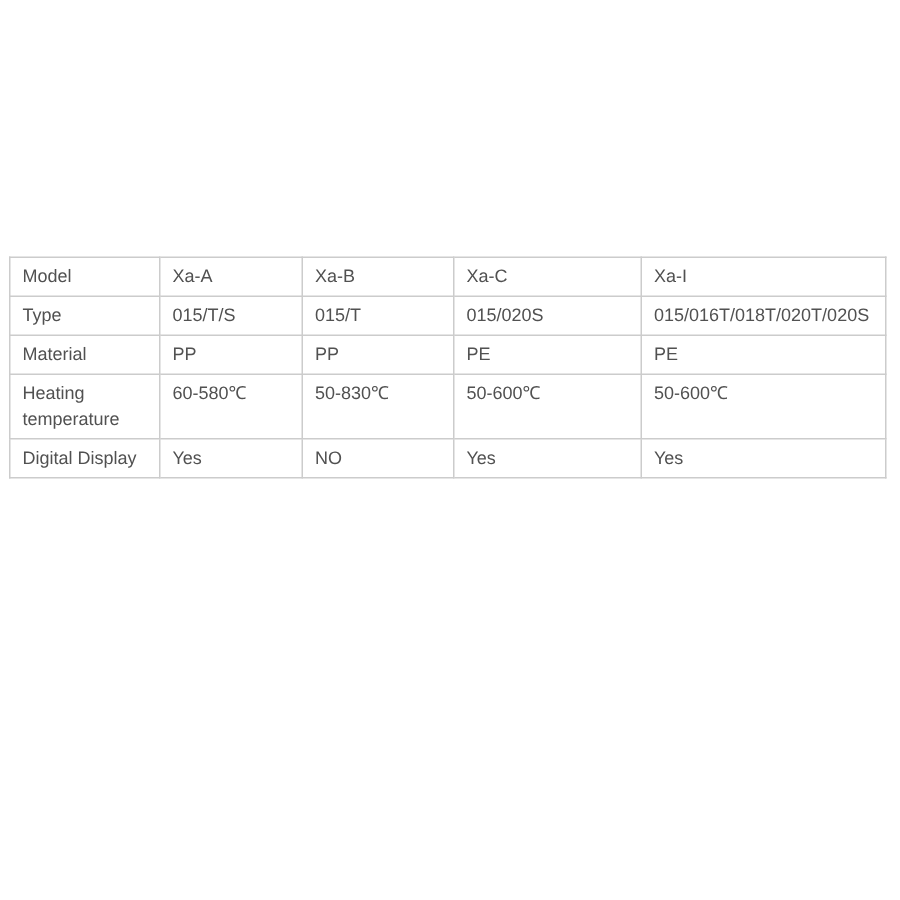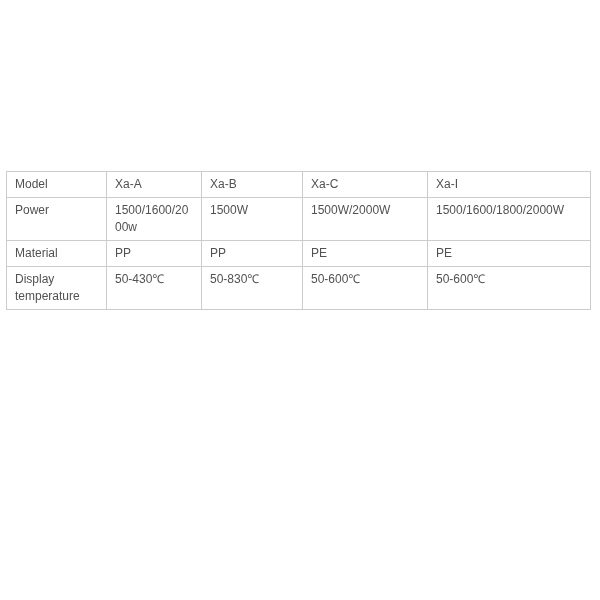--- a/index.html
+++ b/index.html
@@ -57,42 +57,49 @@
     </colgroup>
     <tbody>
   <tr>
     <td>Model</td>
     <td>Xa-A</td>
     <td>Xa-B</td>
     <td>Xa-C</td>
     <td>Xa-I</td>
   </tr>
 
+  <tr>
+    <td>Type</td>
+    <td>015/T/S</td>
+    <td>015/T</td>
+    <td>015/020S</td>
+    <td>015/016T/018T/020T/020S</td>
+  </tr>
 
 
-  <tr>
-    <td>Power</td>
-    <td>1500/1600/2000w</td>
-    <td>1500W</td>
-    <td>1500W/2000W</td>
-    <td>1500/1600/1800/2000W</td>
-  </tr>
 
   <tr>
     <td>Material</td>
     <td>PP</td>
     <td>PP</td>
     <td>PE</td>
     <td>PE</td>
   </tr>
 
   <tr>
-    <td>Display temperature</td>
-    <td>50-430℃</td>
+    <td>Heating temperature</td>
+    <td>60-580℃</td>
     <td>50-830℃</td>
     <td>50-600℃</td>
     <td>50-600℃</td>
   </tr>
 
 
+  <tr>
+    <td>Digital Display</td>
+    <td>Yes</td>
+    <td>NO</td>
+    <td>Yes</td>
+    <td>Yes</td>
+  </tr>
 </tbody>
   </table>
 </div>
 
 </body></html>

